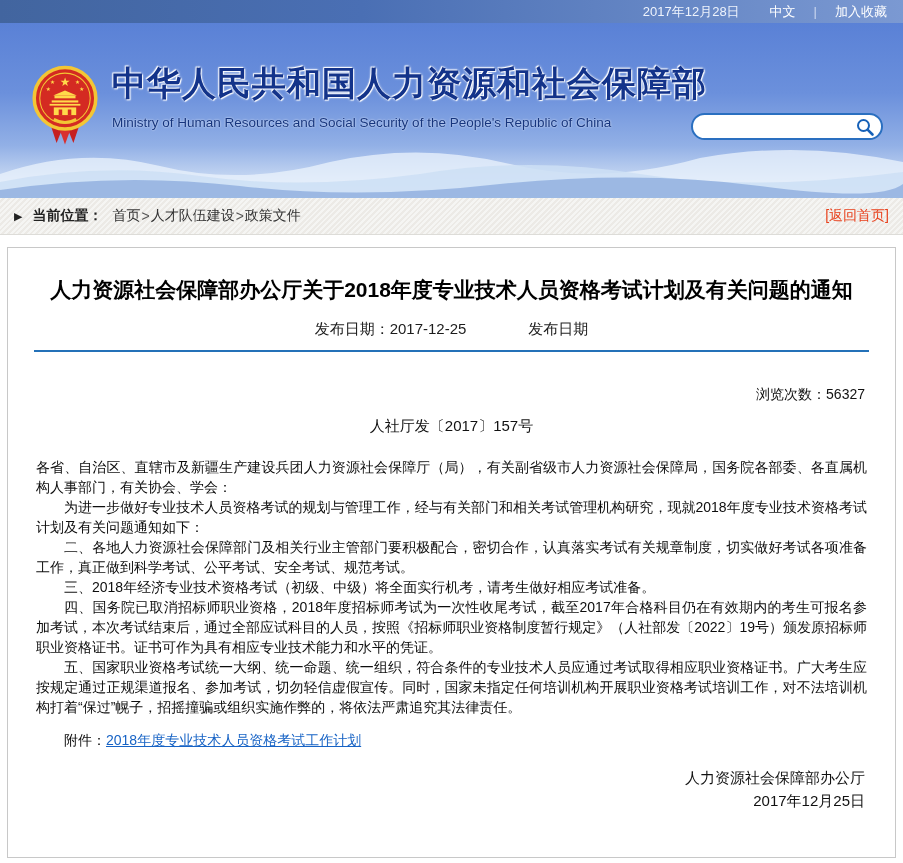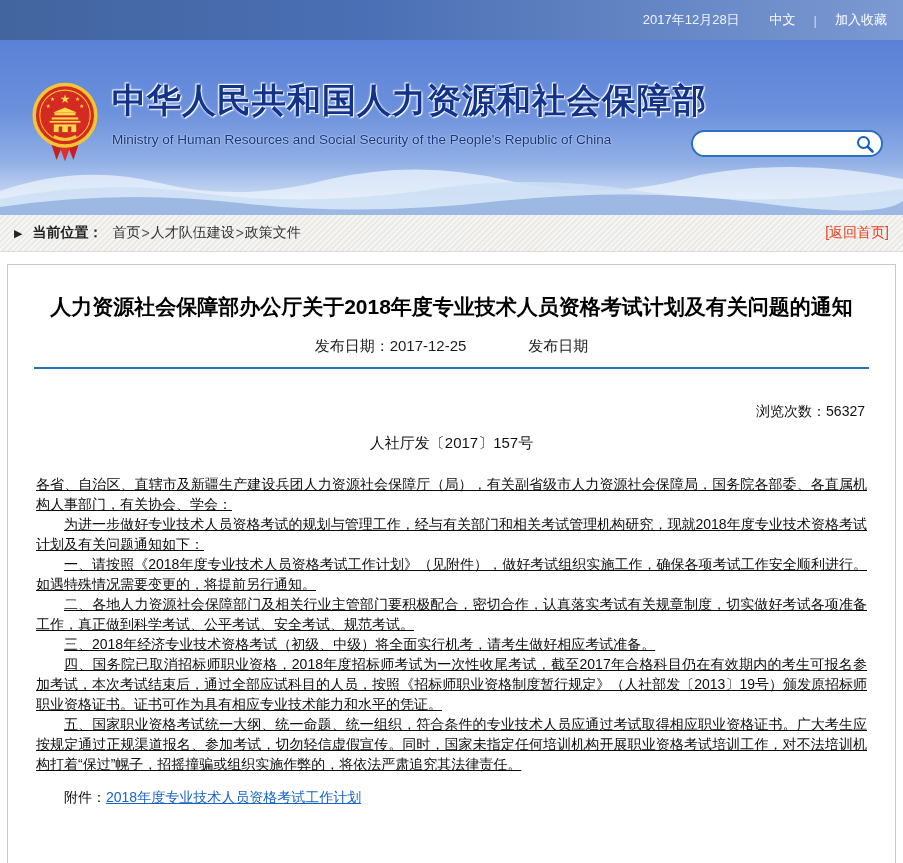--- a/index.html
+++ b/index.html
@@ -7,21 +7,21 @@
   body {
     height: 863px;
     font-family: "Liberation Sans", "DejaVu Sans", sans-serif;
     background: #ffffff;
     overflow: hidden;
     position: relative;
   }
 
   
   .topbar {
-    height: 40px;
+    height: 23px;
     background: linear-gradient(to right, #42659f, #4a6fb4 40%, #7b99d2);
     display: flex;
     justify-content: flex-end;
     align-items: center;
     padding-right: 16px;
     color: #ffffff;
     font-size: 13px;
   }
   .topbar .tb-date { margin-right: 30px; color: #eef3fc; }
   .topbar a.tb-link { color: #ffffff; text-decoration: none; cursor: pointer; }
@@ -149,21 +149,21 @@
     font-size: 15px;
     color: #111111;
   }
   .body-text {
     margin: 21px 28px 0 28px;
     font-size: 14px;
     line-height: 20px;
     color: #0d0d0d;
     text-align: justify;
   }
-  .body-text p { text-indent: 2em; text-decoration: underline; }
+  .body-text p { text-indent: 2em; }
   .body-text p.no-indent { text-indent: 0; }
   .attachment-row {
     margin: 15px 28px 0 28px;
     font-size: 14px;
     text-indent: 2em;
     color: #0d0d0d;
   }
   .attachment-row a { color: #1763c5; text-decoration: underline; cursor: pointer; }
   .signature-block {
     margin: 16px 30px 0 30px;
@@ -256,24 +256,27 @@
 
   <div class="views-row">
     <span>浏览次数：</span><span>56327</span>
   </div>
 
   <div class="doc-number">人社厅发〔2017〕157号</div>
 
   <div class="body-text">
     <p class="no-indent">各省、自治区、直辖市及新疆生产建设兵团人力资源社会保障厅（局），有关副省级市人力资源社会保障局，国务院各部委、各直属机构人事部门，有关协会、学会：</p>
     <p>为进一步做好专业技术人员资格考试的规划与管理工作，经与有关部门和相关考试管理机构研究，现就2018年度专业技术资格考试计划及有关问题通知如下：</p>
-    <p>一、请按照《2018年度专业技术人员资格考试工作计划》（见附件），做好考试组织实施工作，确保各项考试工作安全顺利进行。如遇特殊情况需要变更的，将提前另行通知。</p>
     <p>二、各地人力资源社会保障部门及相关行业主管部门要积极配合，密切合作，认真落实考试有关规章制度，切实做好考试各项准备工作，真正做到科学考试、公平考试、安全考试、规范考试。</p>
     <p>三、2018年经济专业技术资格考试（初级、中级）将全面实行机考，请考生做好相应考试准备。</p>
-    <p>四、国务院已取消招标师职业资格，2018年度招标师考试为一次性收尾考试，截至2017年合格科目仍在有效期内的考生可报名参加考试，本次考试结束后，通过全部应试科目的人员，按照《招标师职业资格制度暂行规定》（人社部发〔2013〕19号）颁发原招标师职业资格证书。证书可作为具有相应专业技术能力和水平的凭证。</p>
+    <p>四、国务院已取消招标师职业资格，2018年度招标师考试为一次性收尾考试，截至2017年合格科目仍在有效期内的考生可报名参加考试，本次考试结束后，通过全部应试科目的人员，按照《招标师职业资格制度暂行规定》（人社部发〔2022〕19号）颁发原招标师职业资格证书。证书可作为具有相应专业技术能力和水平的凭证。</p>
     <p>五、国家职业资格考试统一大纲、统一命题、统一组织，符合条件的专业技术人员应通过考试取得相应职业资格证书。广大考生应按规定通过正规渠道报名、参加考试，切勿轻信虚假宣传。同时，国家未指定任何培训机构开展职业资格考试培训工作，对不法培训机构打着“保过”幌子，招摇撞骗或组织实施作弊的，将依法严肃追究其法律责任。</p>
   </div>
 
   <div class="attachment-row">
     <span>附件：</span><a>2018年度专业技术人员资格考试工作计划</a>
   </div>
 
+  <div class="signature-block">
+    <div>人力资源社会保障部办公厅</div>
+    <div>2017年12月25日</div>
+  </div>
 </div>
 
 </body></html>

